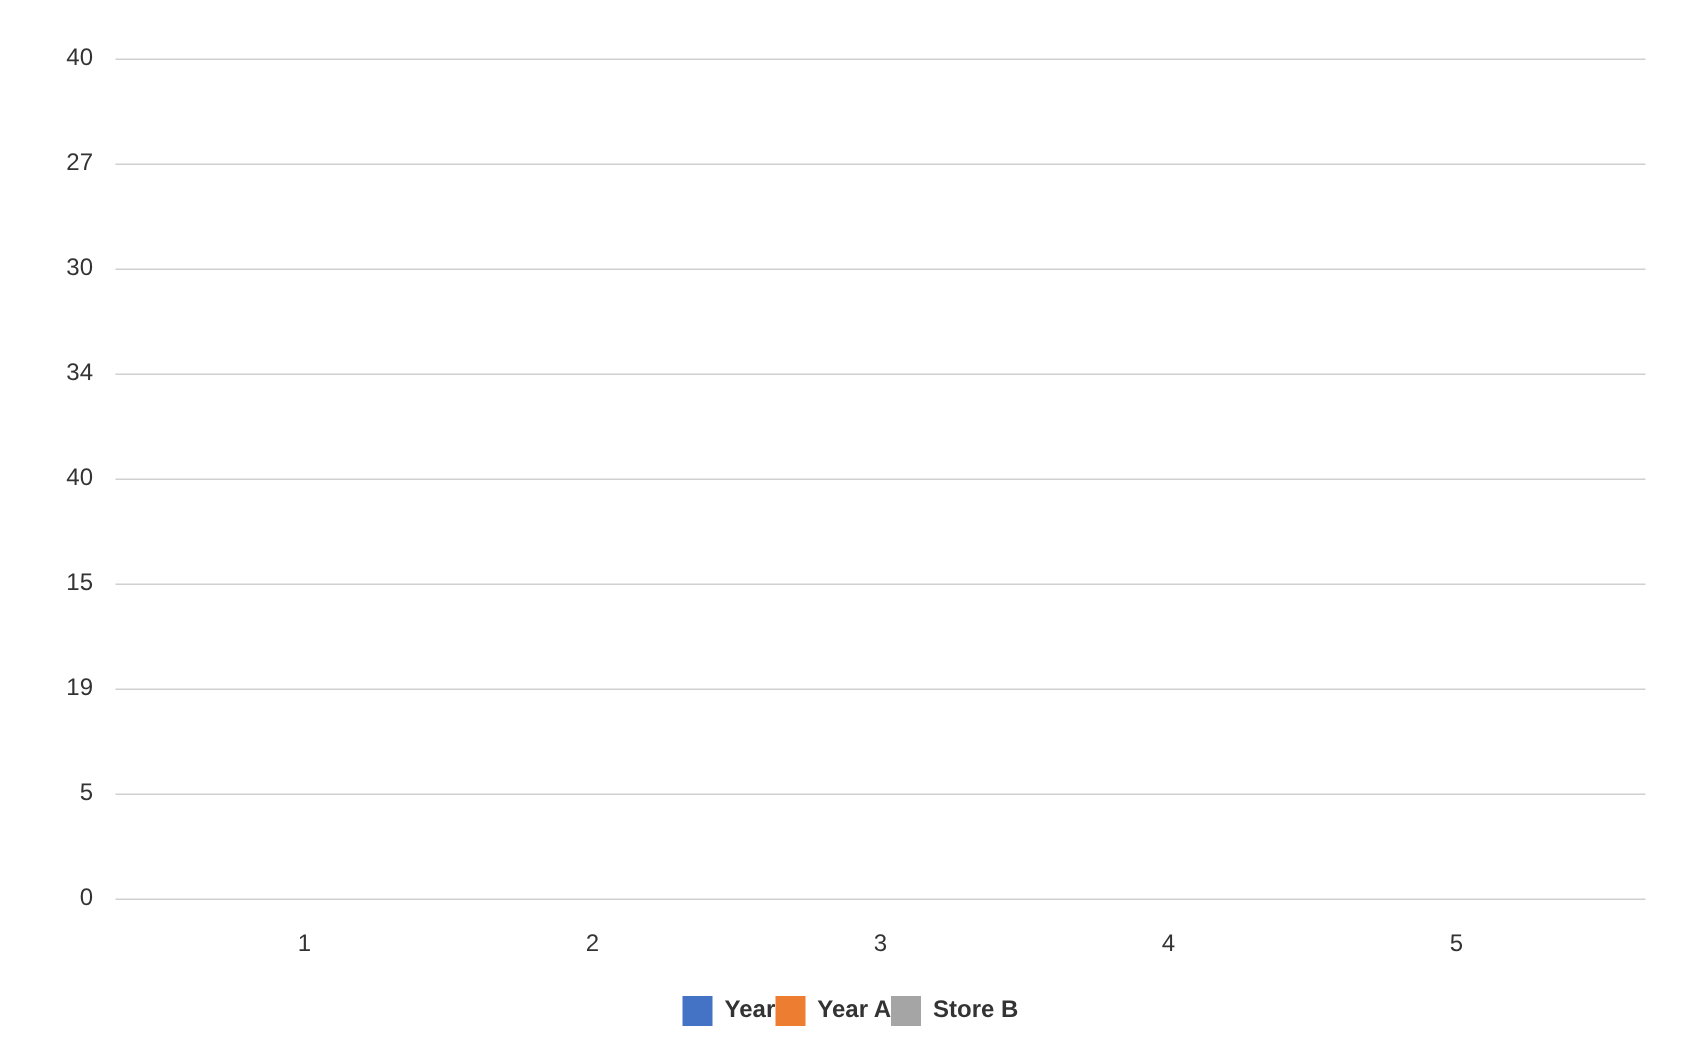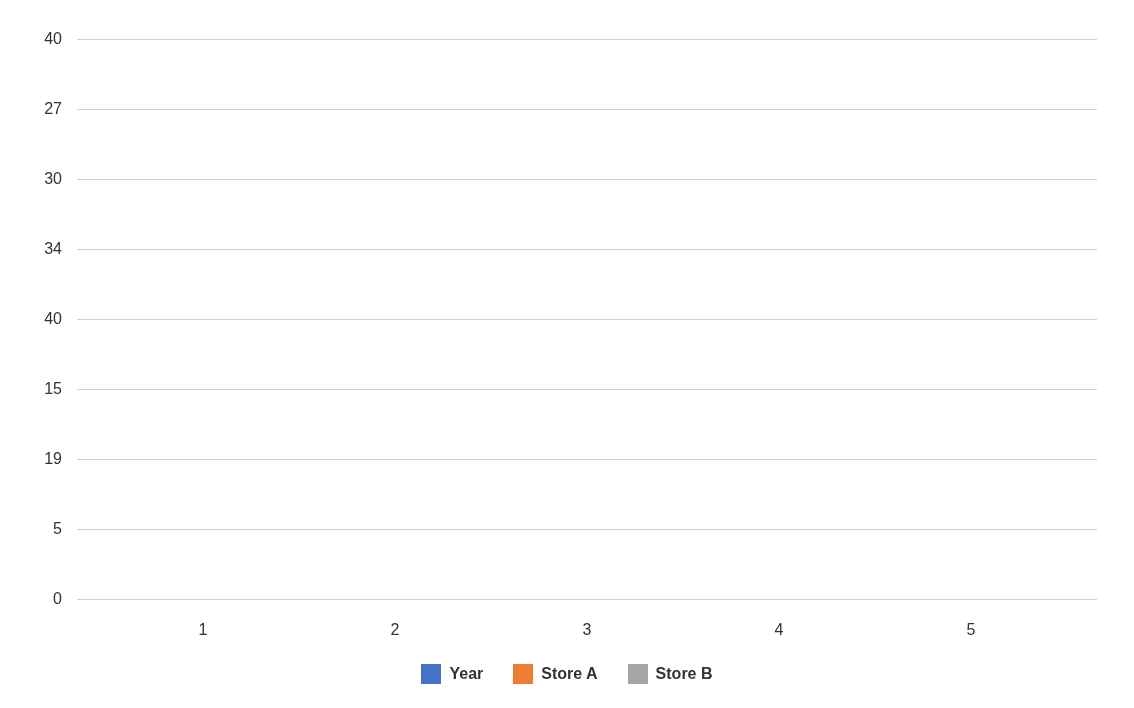--- a/index.html
+++ b/index.html
@@ -88,21 +88,20 @@
     .x-label {
       font-size: 16px;
       color: #333;
       text-align: center;
       width: 165px;
     }
     .legend {
       display: flex;
       justify-content: center;
       align-items: center;
-      gap: 30px;
       padding: 10px 0 5px 0;
       margin-top: 5px;
     }
     .legend-item {
       display: flex;
       align-items: center;
       gap: 8px;
       font-size: 16px;
       font-weight: bold;
       color: #333;
@@ -189,20 +188,20 @@
       </div>
   </div>
 
   <div class="legend">
     <div class="legend-item">
       <div class="legend-box bar-year"></div>
       <span>Year</span>
     </div>
     <div class="legend-item">
       <div class="legend-box bar-storeA"></div>
-      <span>Store A</span>
+      <span>Year A</span>
     </div>
     <div class="legend-item">
       <div class="legend-box bar-storeB"></div>
       <span>Store B</span>
     </div>
   </div>
 </div>
 
 </body></html>

